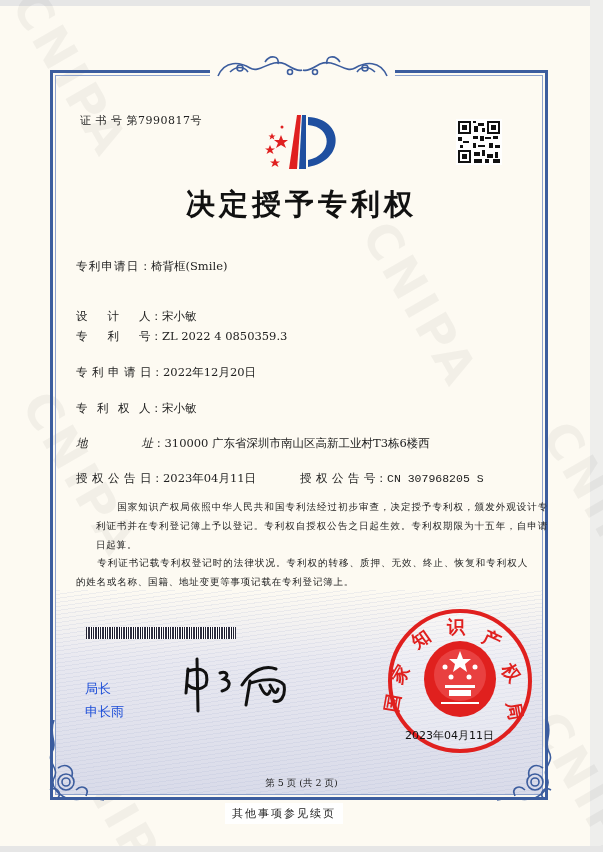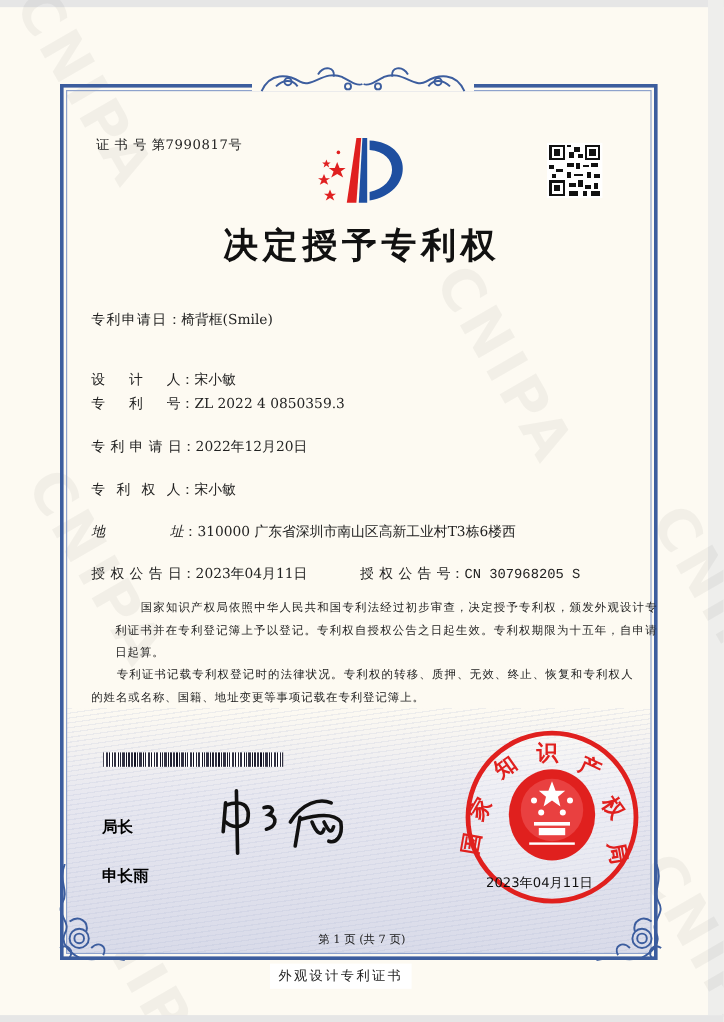--- a/index.html
+++ b/index.html
@@ -17,21 +17,21 @@
   .cert-no{position:absolute;left:80px;top:113px;font-size:11px;letter-spacing:0.5px;}
   .logo{position:absolute;left:255px;top:105px;width:100px;height:70px;}
   .qr{position:absolute;left:456px;top:119px;width:46px;height:46px;background:#fff;}
   .title{position:absolute;left:0;width:603px;top:185px;text-align:center;font-family:"DejaVu Sans",sans-serif;font-size:29px;font-weight:bold;letter-spacing:4px;color:#111;}
   .field{position:absolute;left:76px;font-size:11.5px;white-space:nowrap;}
   .field .lbl{display:inline-block;letter-spacing:0;}
   .para{position:absolute;left:76px;width:452px;font-size:9.5px;line-height:19px;letter-spacing:0.8px;text-align:justify;}
   .para .indent{display:inline-block;width:21px;}
   .barcode{position:absolute;left:86px;top:627px;width:150px;height:12px;
      background:repeating-linear-gradient(90deg,#223 0,#223 1px,#fff 1px,#fff 2px,#334 2px,#334 4px,#fff 4px,#fff 5px,#112 5px,#112 6px,#fff 6px,#fff 7px);}
-  .director{position:absolute;left:85px;font-family:"DejaVu Sans",sans-serif;font-size:13px;font-weight:bold;color:#000000;}
+  .director{position:absolute;left:85px;font-family:"DejaVu Sans",sans-serif;font-size:13px;font-weight:normal;color:#1d4ed8;}
   .signature{position:absolute;left:180px;top:655px;width:130px;height:60px;}
   .seal{position:absolute;left:383px;top:607px;width:155px;height:148px;}
   .seal-date{position:absolute;left:405px;top:728px;font-family:"DejaVu Sans",sans-serif;font-size:11px;color:#111;}
   .page-num{position:absolute;left:0;width:603px;top:777px;text-align:center;font-size:9.5px;}
   .footer-box{position:absolute;left:225px;top:803px;width:118px;height:21px;background:#fff;font-size:11px;letter-spacing:2px;text-align:center;line-height:21px;}
 </style>
 </head>
 <body>
 
 <div class="shadow-bar"></div>
@@ -168,21 +168,21 @@
 <div class="field" style="top:471px;left:300px;font-family:Liberation Mono, monospace;">
   <span class="lbl" style="letter-spacing:4.5px;">授权公告号</span><span style="margin-left:-4.5px;">：</span><span>CN 307968205 S</span>
 </div>
 
 <div class="para" style="top:497px;margin-left:20px;"><span class="indent"></span><span>国家知识产权局依照中华人民共和国专利法经过初步审查，决定授予专利权，颁发外观设计专利证书并在专利登记簿上予以登记。专利权自授权公告之日起生效。专利权期限为十五年，自申请日起算。</span></div>
 <div class="para" style="top:553px;"><span class="indent"></span><span>专利证书记载专利权登记时的法律状况。专利权的转移、质押、无效、终止、恢复和专利权人的姓名或名称、国籍、地址变更等事项记载在专利登记簿上。</span></div>
 
 <div class="barcode"></div>
 
 <div class="director" style="top:680px;">局长</div>
-<div class="director" style="top:721px;">申长雨</div>
+<div class="director" style="top:703px;">申长雨</div>
 
 <svg class="signature" viewBox="0 0 130 60">
   <g fill="none" stroke="#111" stroke-width="3" stroke-linecap="round">
     <path d="M8 14 L6 38"></path>
     <path d="M8 16 C20 12,30 14,26 30 C20 36,12 34,8 30"></path>
     <path d="M17 4 L18 56"></path>
     <path d="M40 18 C46 16,50 20,44 24 C52 26,50 34,42 36"></path>
     <path d="M62 30 C72 14,86 10,96 14"></path>
     <path d="M70 26 L66 50"></path>
     <path d="M70 28 C84 24,98 22,104 30 C106 42,100 48,94 46"></path>
@@ -210,16 +210,16 @@
       <circle cx="92" cy="60" r="2.5"></circle>
     <circle cx="68" cy="70" r="2.5"></circle>
       <circle cx="86" cy="70" r="2.5"></circle>
     <rect x="62" y="78" width="30" height="3"></rect>
     <rect x="66" y="83" width="22" height="6"></rect>
     <rect x="58" y="95" width="38" height="2"></rect>
   </g>
 </svg>
 <div class="seal-date">2023年04月11日</div>
 
-<div class="page-num">第 1 页 (共 7 页)</div>
-<div class="footer-box">外观设计专利证书</div>
+<div class="page-num">第 5 页 (共 2 页)</div>
+<div class="footer-box">其他事项参见续页</div>
 
 <div class="bottom-bar"></div>
 
 </body></html>

